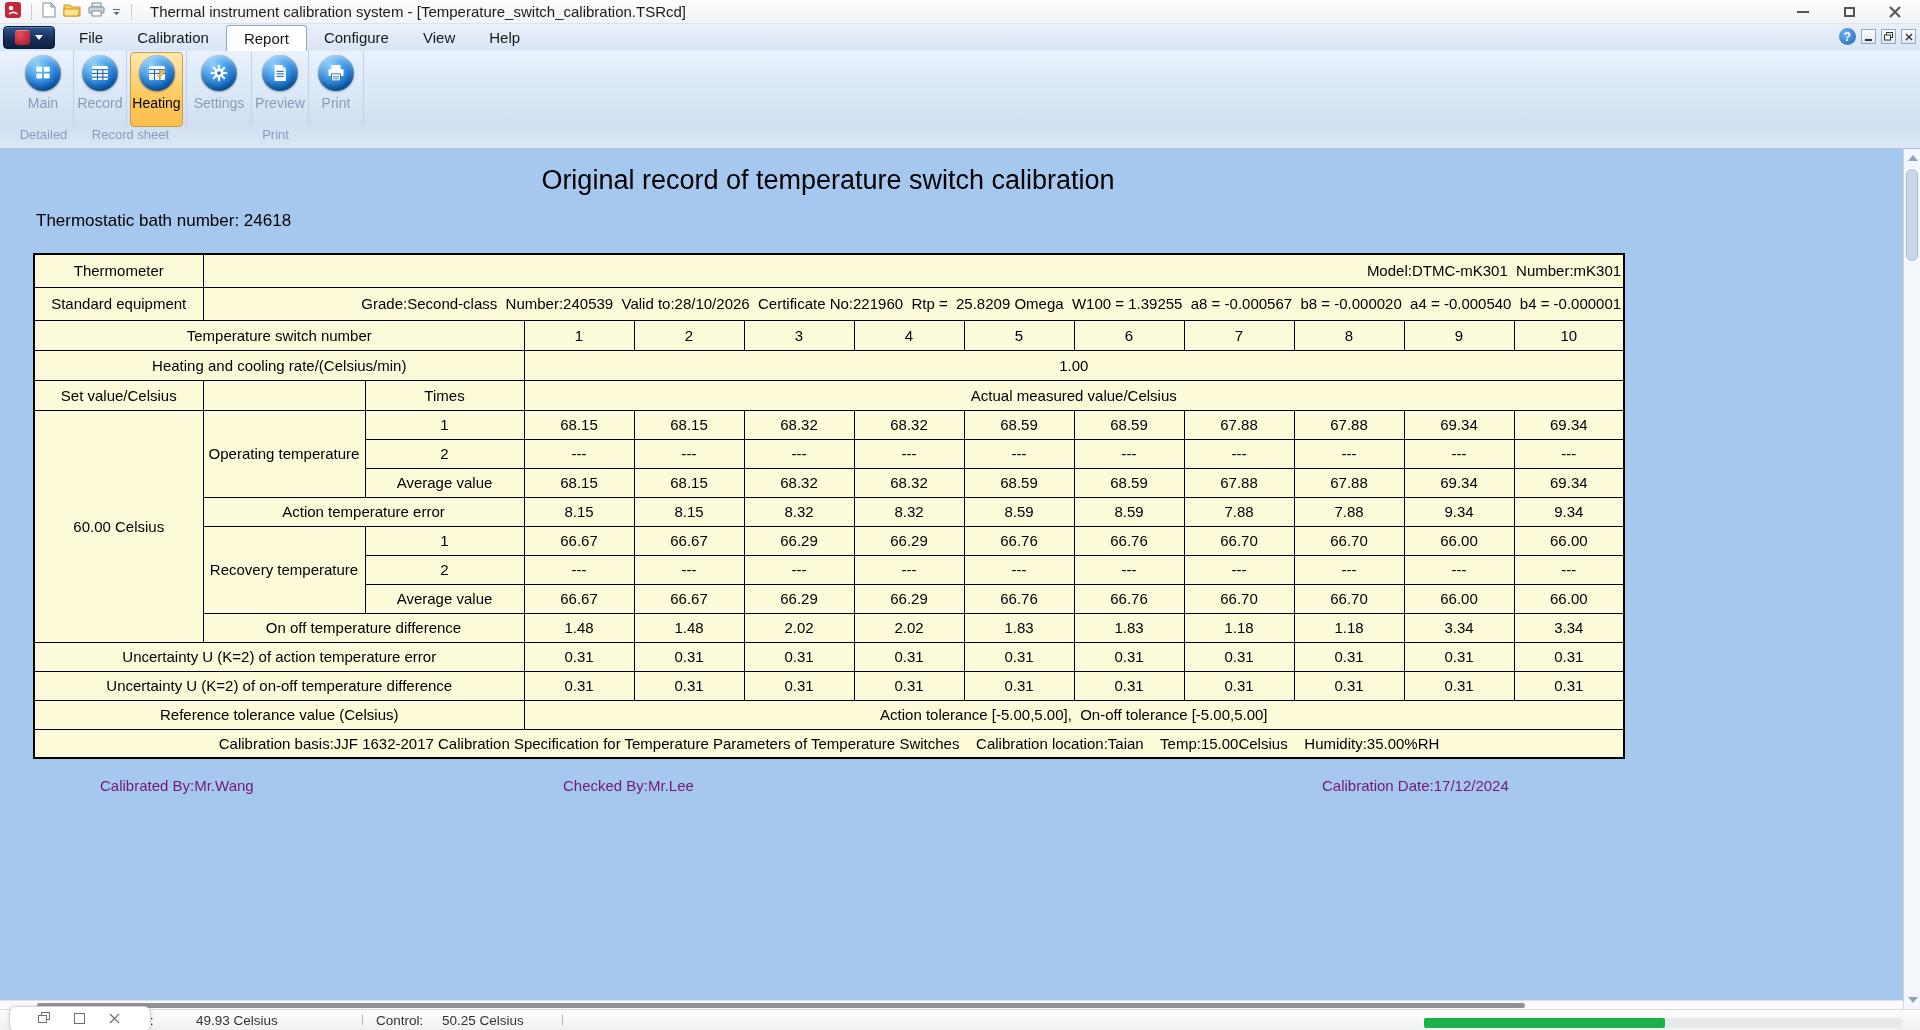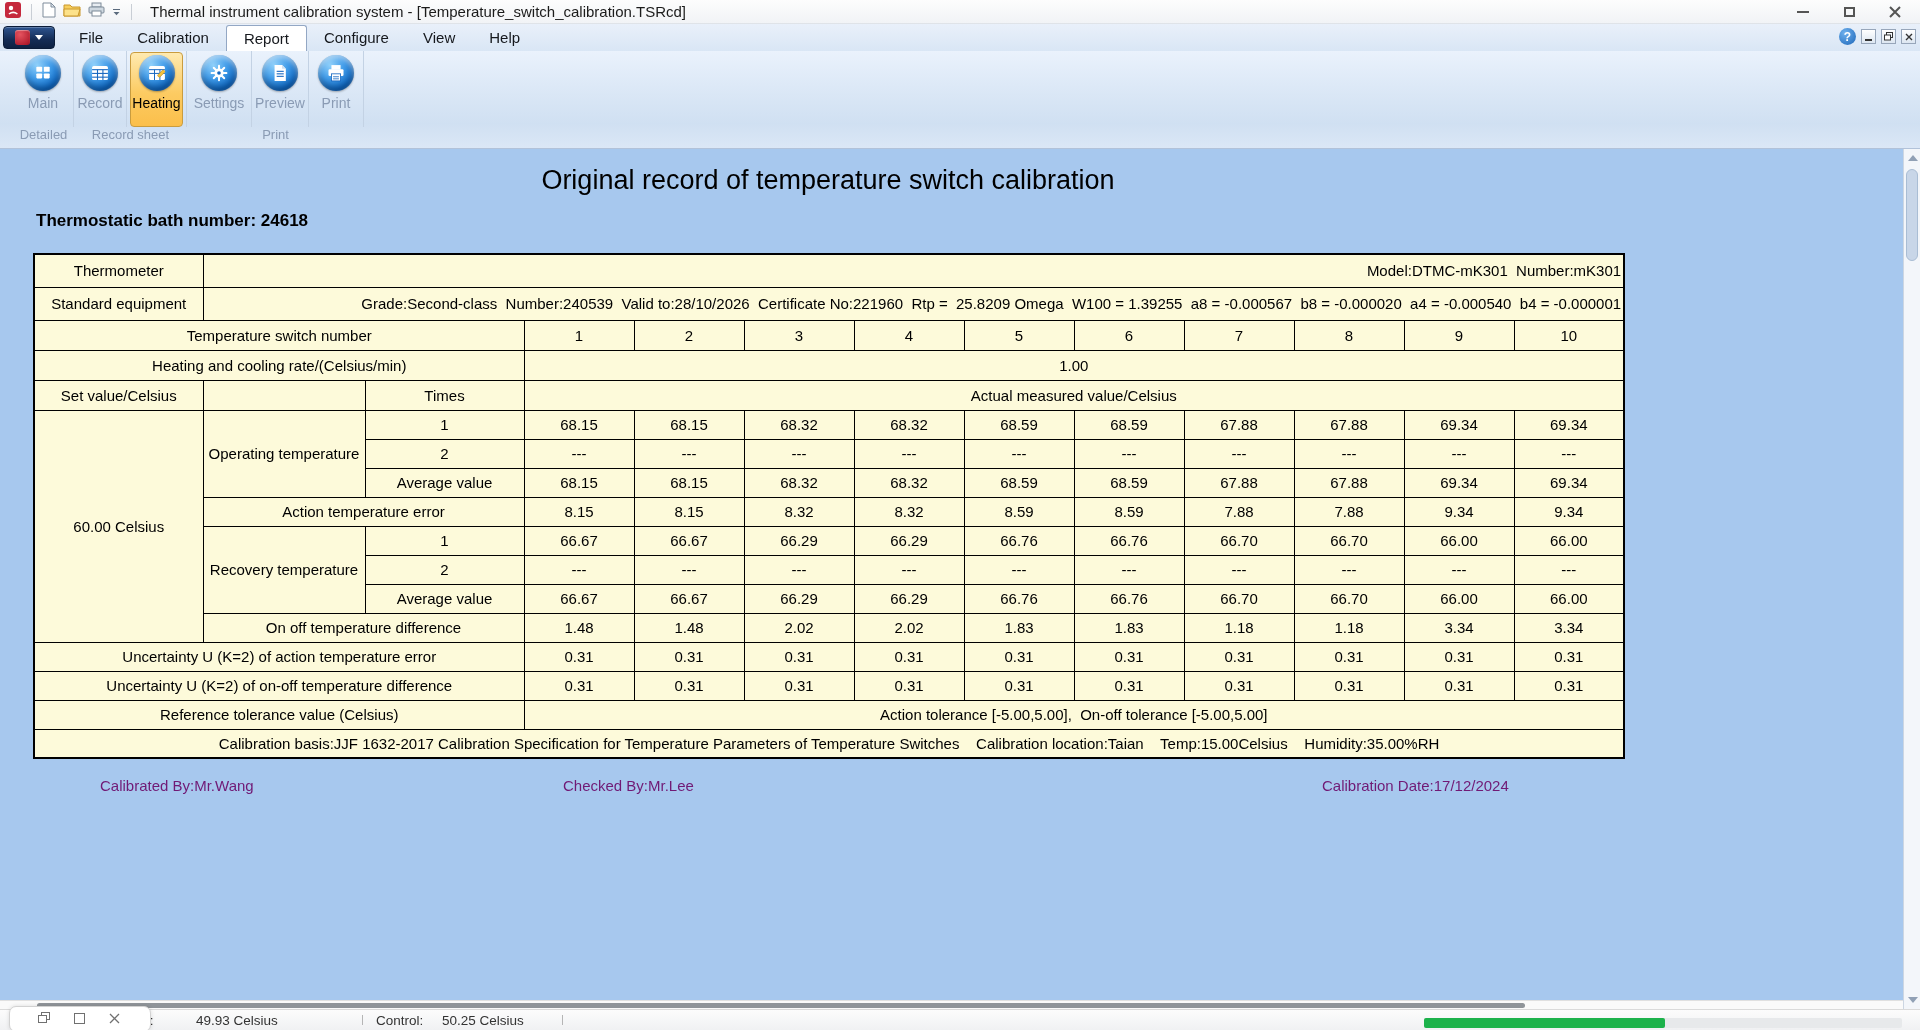--- a/index.html
+++ b/index.html
@@ -53,21 +53,21 @@
   .rlabel{position:relative;z-index:1;margin-top:4px;font-size:14px;color:#8a9bb4;}
   .rbtn.active::before{content:"";position:absolute;left:3px;right:3px;top:1px;bottom:0;
     background:linear-gradient(#ffeab0,#fccb62 55%,#fbbf4b);border:1px solid #c99c3f;border-radius:4px;}
   .rbtn.active .rlabel{color:#000;}
   .rgl{height:18px;text-align:center;font-size:13px;color:#8a9bb4;line-height:16px;}
 
   
   .doc{position:absolute;left:0;top:149px;width:1903px;height:851px;background:#a7c8ee;}
   .doc-title{position:absolute;left:33px;top:16px;width:1590px;text-align:center;
     font-size:27px;font-weight:500;color:#000;}
-  .bath{position:absolute;left:36px;top:62px;font-size:17px;color:#000;font-weight:bold;}
+  .bath{position:absolute;left:36px;top:62px;font-size:17px;color:#000;}
   table.rep{position:absolute;left:33px;top:104px;border-collapse:collapse;table-layout:fixed;
     width:1590px;border:2px solid #000;}
   table.rep td{border:1px solid #000;background:#fdfada;font-size:15px;text-align:center;
     vertical-align:middle;padding:0 2px;overflow:hidden;}
   table.rep td.tl{text-align:right;padding-left:0;white-space:pre;}
   table.rep td.pre{white-space:pre;}
   tr.h32{height:33px;} tr.h30{height:30px;} tr.h29{height:29px;}
   .sig{position:absolute;top:628px;font-size:15px;color:#701a75;}
 
   

